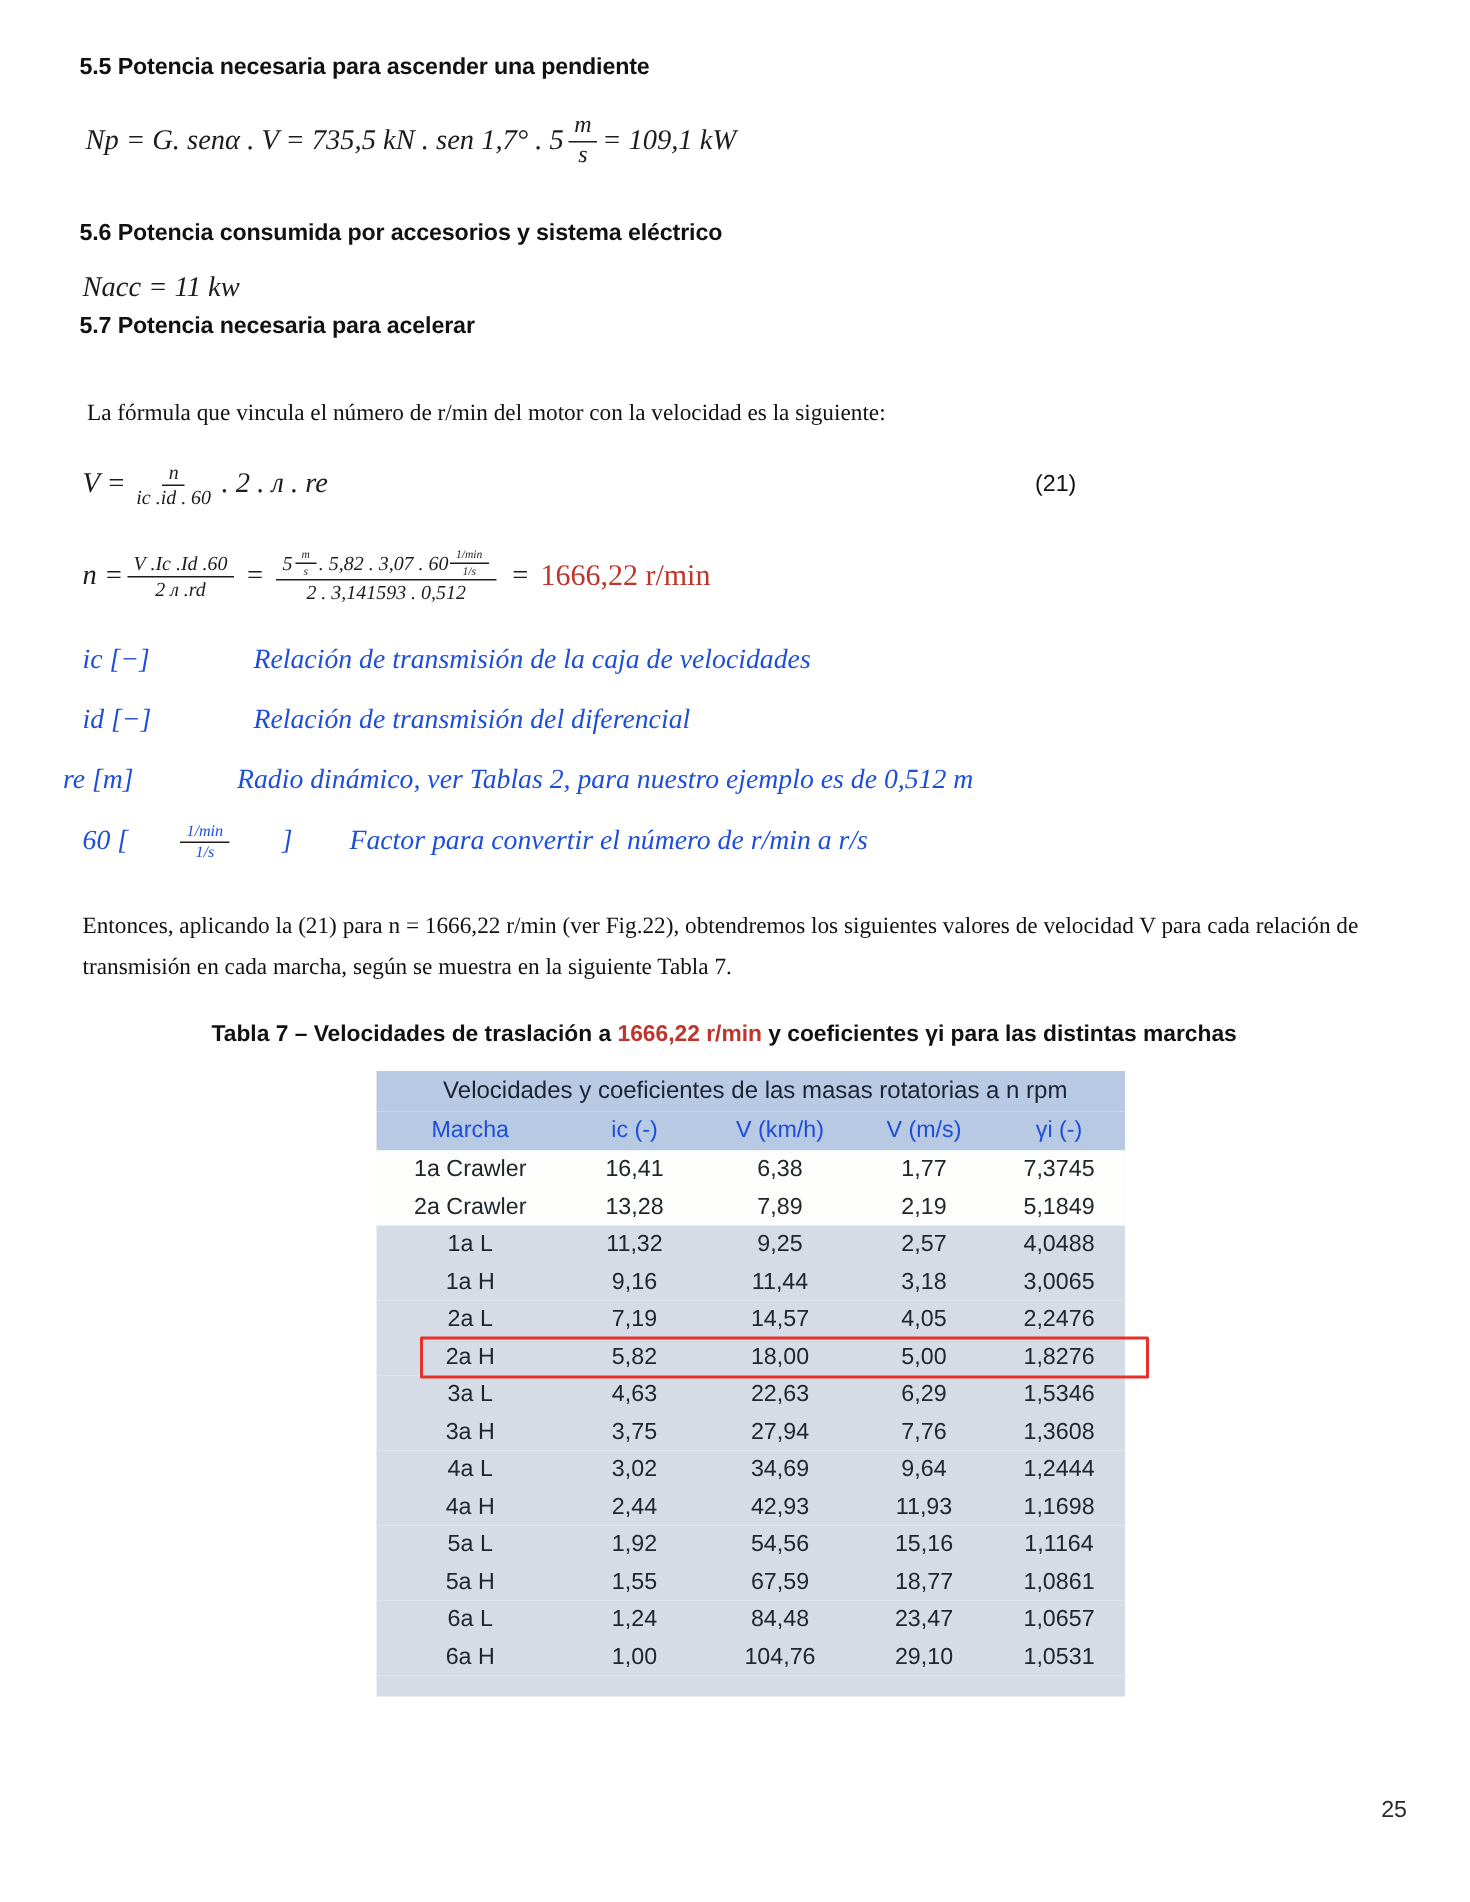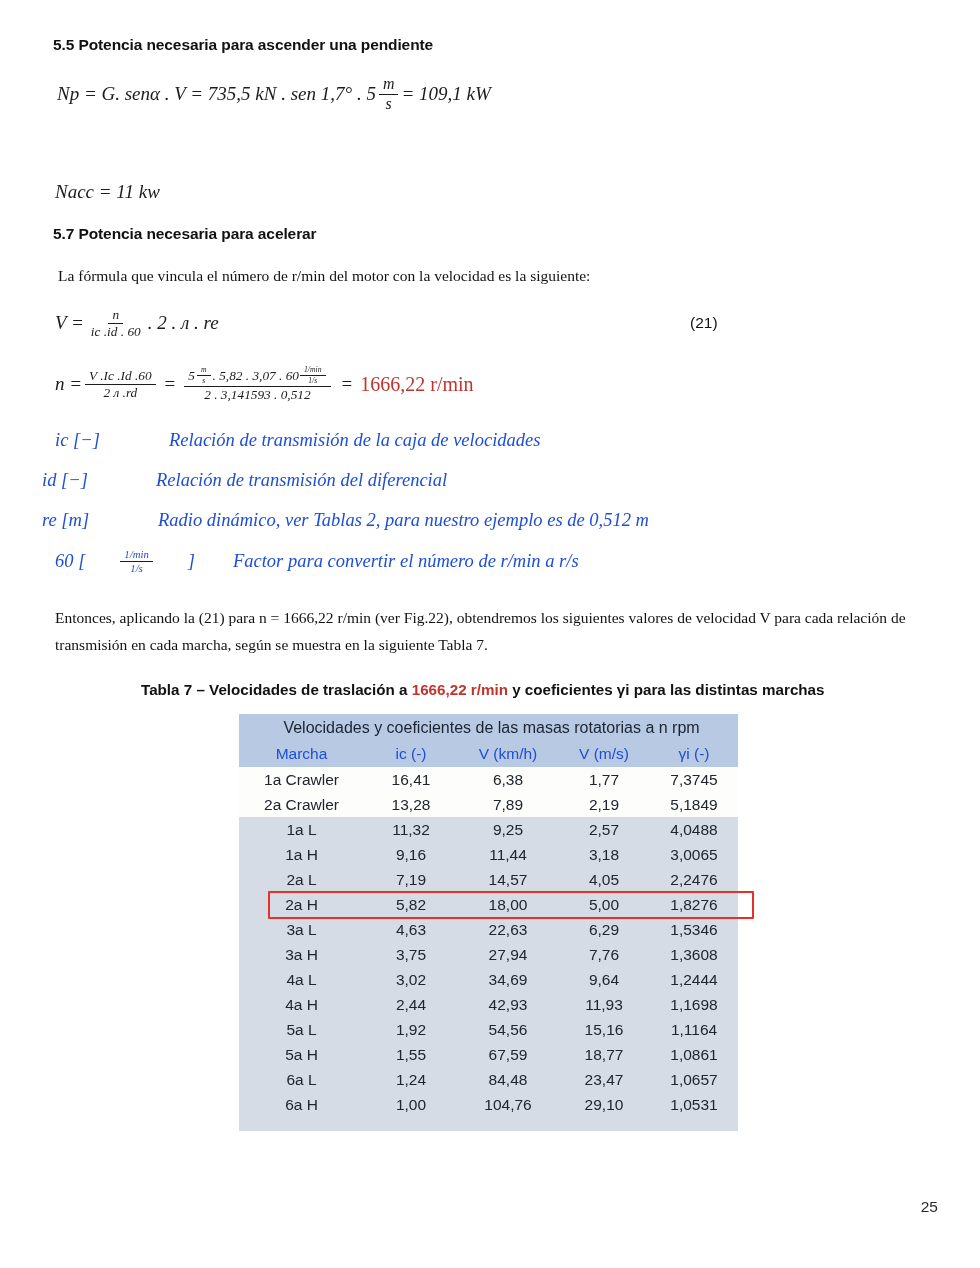--- a/index.html
+++ b/index.html
@@ -112,21 +112,21 @@
     font-family: "Liberation Sans", sans-serif;
     font-weight: bold;
     font-size: 15.2px;
     color: #111;
     white-space: nowrap;
   }
 
   
   .tbl-wrap {
     position: absolute;
-    left: 239px;
+    left: 251px;
     top: 714px;
     width: 499px;
   }
   table.data {
     border-collapse: collapse;
     width: 499px;
     font-family: "Liberation Sans", sans-serif;
     font-size: 15.5px;
     color: #20262d;
     table-layout: fixed;
@@ -194,24 +194,25 @@
 
   <div class="math" style="left:57px; top:76px;">
     <span>Np = G. senα . V = 735,5 kN .  sen 1,7° .  5 </span>
     <span class="frac big">
       <span class="top">m</span>
       <span class="bot">s</span>
     </span>
     <span>= 109,1 kW</span>
   </div>
 
+  <div class="sec-heading" style="left:53px; top:147px;">5.6 Potencia consumida por accesorios y sistema eléctrico</div>
 
   <div class="math" style="left:55px; top:181px;">Nacc = 11 kw</div>
 
-  <div class="sec-heading" style="left:53px; top:225px;">5.7 Potencia necesaria para acelerar</div>
+  <div class="sec-heading" style="left:53px; top:209px;">5.7 Potencia necesaria para acelerar</div>
 
   <div class="para" style="left:58px; top:262px; width:840px;">La fórmula que vincula el número de r/min del motor con la velocidad es la siguiente:</div>
 
   <div class="math" style="left:55px; top:308px;">
     <span>V =</span>
     <span class="frac">
       <span class="top">n</span>
       <span class="bot">ic .id . 60</span>
     </span>
     <span>. 2 . л . re</span>
@@ -244,21 +245,21 @@
     </span>
     <span class="num" style="margin:0 8px;">=</span>
     <span class="red" style="font-style:normal;font-family:'Liberation Serif',serif;font-size:20px;">1666,22 r/min</span>
   </div>
 
   <div class="vardef" style="left:55px; top:430px;">
     <span class="sym" style="width:78px;">ic [−]</span>
     <span class="desc">Relación de transmisión de la caja de velocidades</span>
   </div>
 
-  <div class="vardef" style="left:42px; top:470px;">
+  <div class="vardef" style="left:55px; top:470px;">
     <span class="sym" style="width:78px;">id [−]</span>
     <span class="desc">Relación de transmisión del diferencial</span>
   </div>
 
   <div class="vardef" style="left:42px; top:510px;">
     <span class="sym" style="width:80px;">re [m]</span>
     <span class="desc">Radio dinámico, ver Tablas 2, para nuestro ejemplo es de 0,512 m</span>
   </div>
 
   <div class="vardef" style="left:55px; top:549px;">

